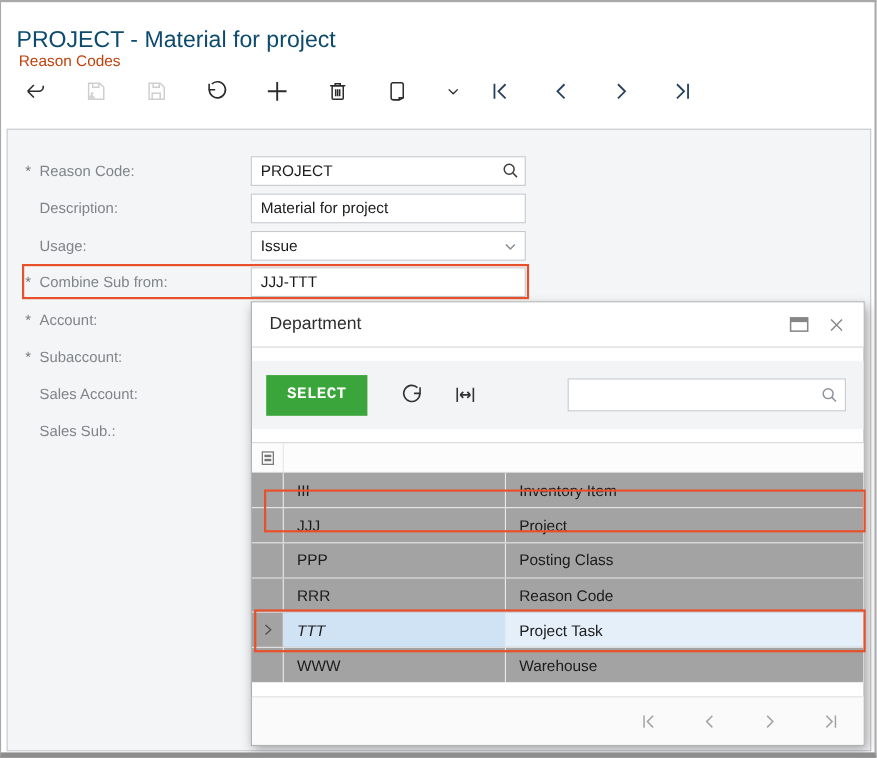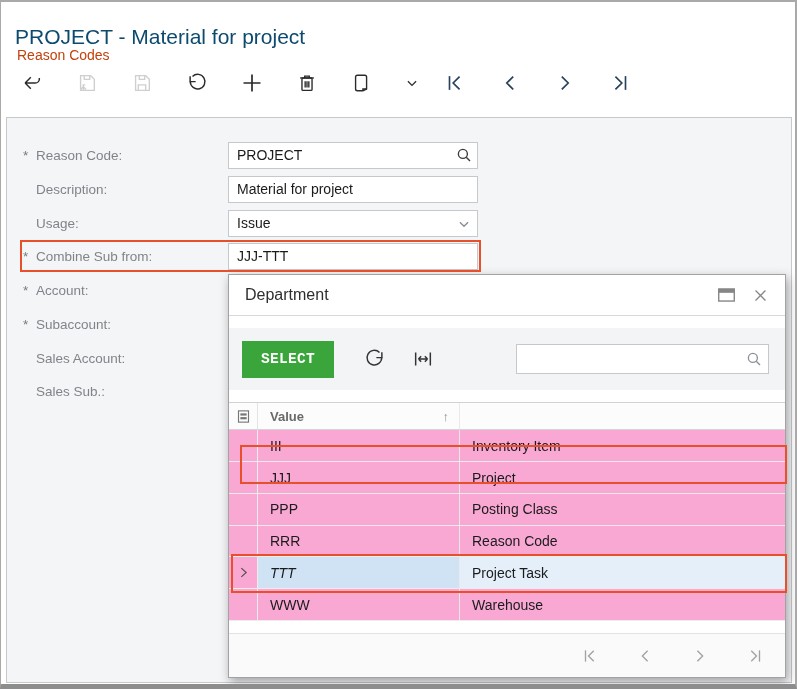--- a/index.html
+++ b/index.html
@@ -68,21 +68,21 @@
   .dlg-search .mag{ position:absolute; right:6px; top:6px; width:18px; height:18px; color:#8d9298; }
 
   .grid{ flex:1; display:flex; flex-direction:column; border-top:1px solid #d2d2d2; background:#fff; overflow:hidden; }
   .grid-header{ display:flex; height:32px; background:#fcfcfc; border-bottom:1px solid #d4d4d4; align-items:center; }
   .col-sel{ width:29px; flex:none; border-right:1px solid #e4e4e4; height:100%; display:flex; align-items:center; justify-content:center; }
   .col-val{ width:202px; flex:none; padding-left:12px; position:relative; height:100%; display:flex; align-items:center; border-right:1px solid #e9e9e9; }
   .col-desc{ flex:1; padding-left:12px; height:100%; display:flex; align-items:center; }
   .hdr-text{ font-size:13px; font-weight:bold; color:#6a6a6a; }
   .sort-glyph{ position:absolute; right:10px; font-size:13px; color:#8a8a8a; font-weight:normal; }
 
-  .grid-row{ display:flex; height:37px; border-bottom:1px solid #ececec; align-items:stretch; background:#f9a8d4; cursor:pointer; }
+  .grid-row{ display:flex; height:37px; border-bottom:1px solid #ececec; align-items:stretch; background:#a3a3a3; cursor:pointer; }
   .grid-row .col-sel{ border-right:1px solid #ececec; color:#4a4a4a; }
   .grid-row .cell{ font-size:14px; color:#1b1b1b; display:flex; align-items:center; }
   .grid-row.selected .col-val{ background:#cfe3f5;font-style:italic; }
   .grid-row.selected .col-desc{ background:#e4effa; }
   .grid-filler{ flex:1; background:#fff; }
 
   .dlg-footer{ height:44px; background:#fafafa; border-top:1px solid #e2e2e2; display:flex; align-items:center; justify-content:flex-end; padding-right:21px; }
   .pg-icon{ width:18px; height:18px; color:#a2a2a2; margin-left:37px; cursor:pointer; display:flex; align-items:center; justify-content:center; }
 </style>
 </head>
@@ -282,24 +282,20 @@
 
     <div class="grid">
       <div class="grid-header">
         <span class="col-sel">
           <svg width="15" height="15" viewBox="0 0 24 24" fill="none" stroke="#767676" stroke-width="1.8">
               <rect x="4" y="3" width="16" height="18"></rect>
               <rect x="7" y="7" width="10" height="3.5" fill="#767676" stroke="none"></rect>
               <rect x="7" y="13" width="10" height="3.5" fill="#767676" stroke="none"></rect>
             </svg>
         </span>
-        <span class="col-val">
-          <span class="hdr-text">Value</span>
-          <span class="sort-glyph">↑</span>
-        </span>
       </div>
 
       <div class="grid-row">
         <span class="col-sel"></span>
         <span class="col-val cell">III</span>
         <span class="col-desc cell">Inventory Item</span>
       </div>
       <div class="grid-row">
         <span class="col-sel"></span>
         <span class="col-val cell">JJJ</span>

